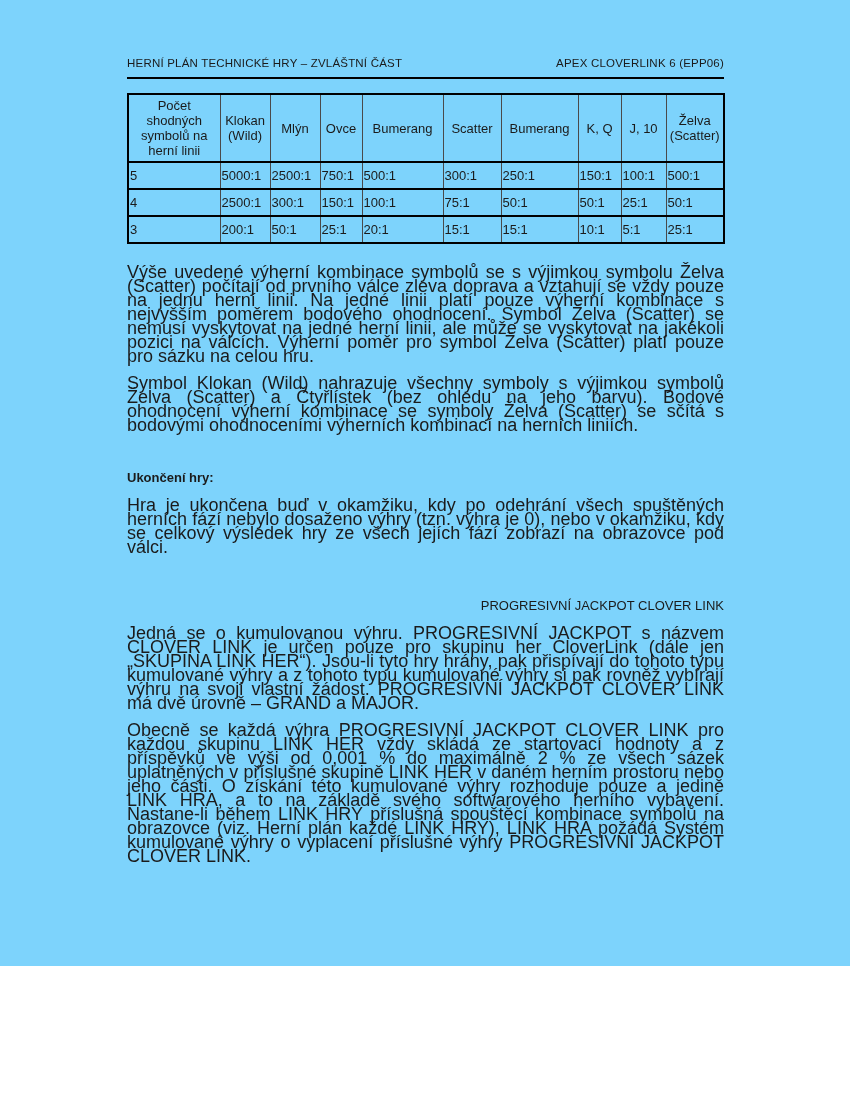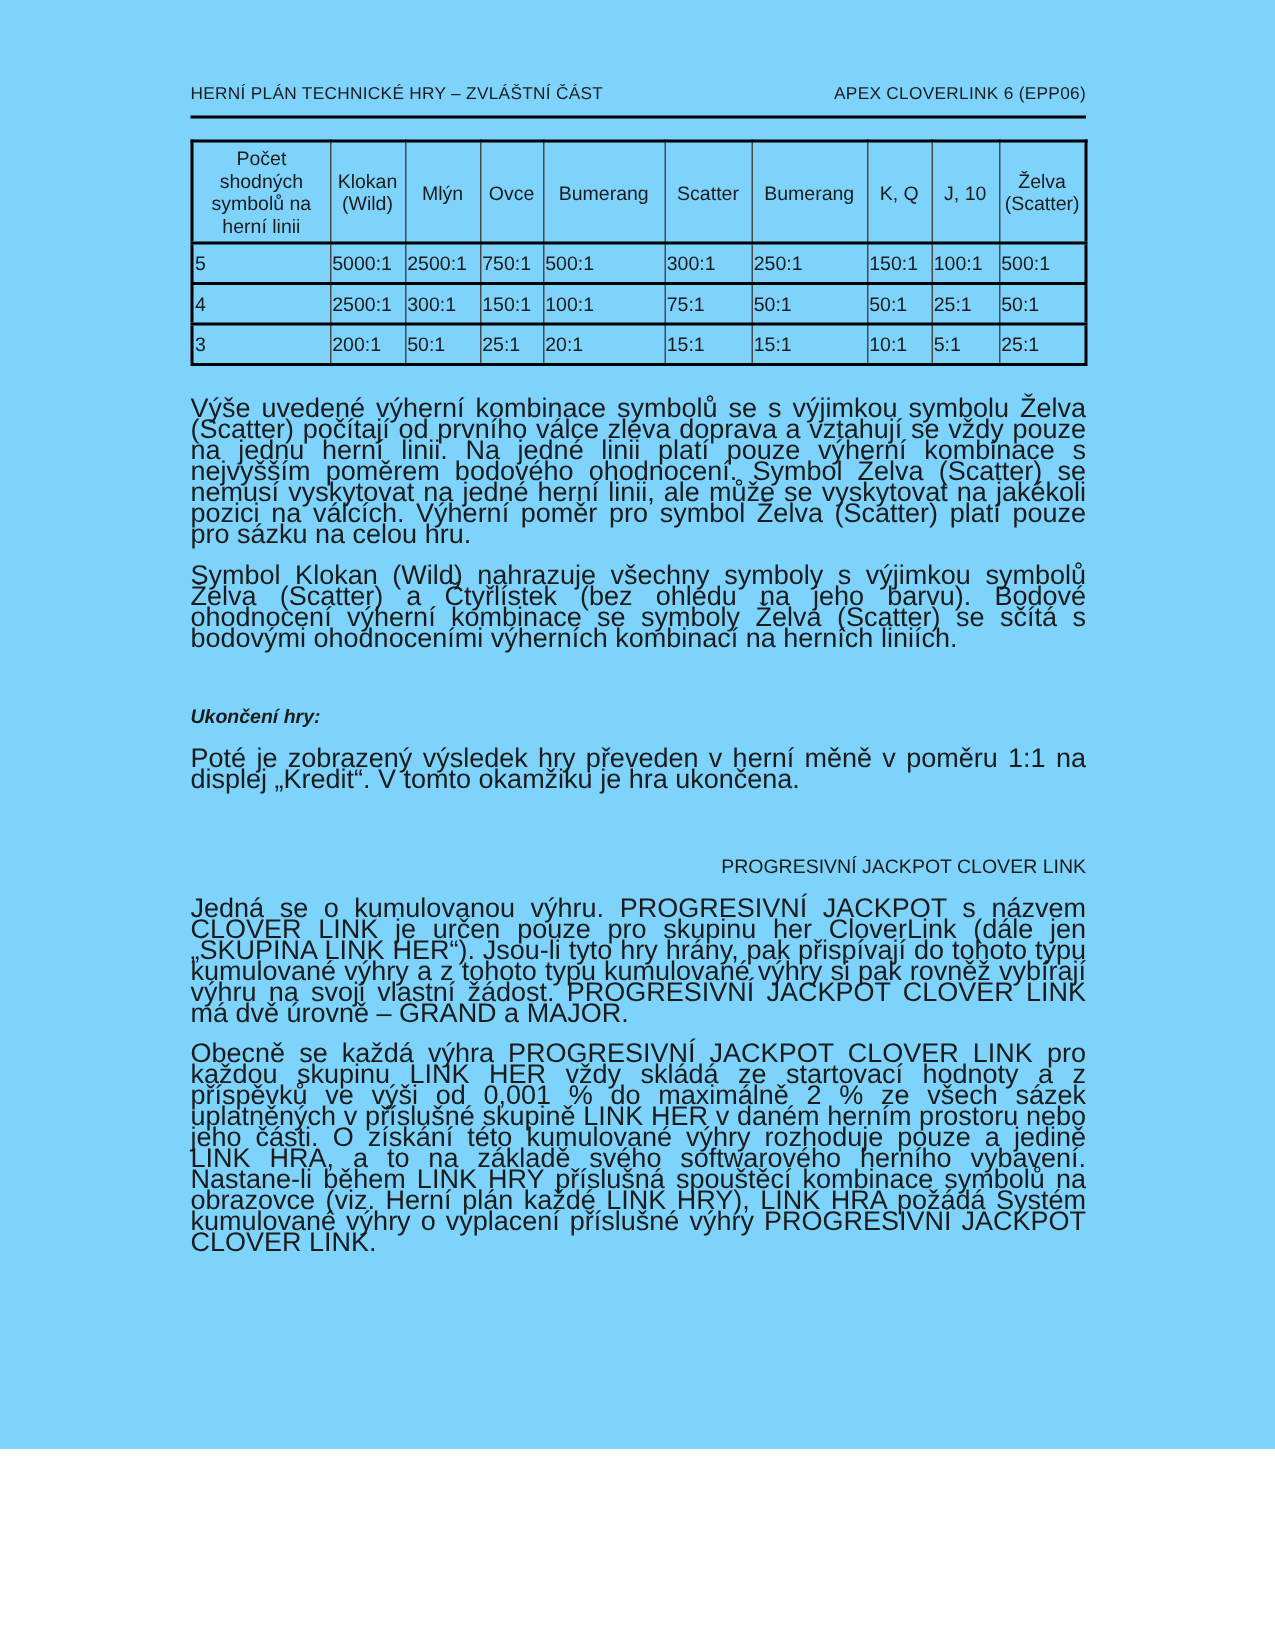--- a/index.html
+++ b/index.html
@@ -70,21 +70,21 @@
     margin: 13px 0 0 0;
   }
   .after-table { margin-top: 21px; }
   .section-heading {
     font-size: 13px;
     line-height: 15px;
     margin: 0;
   }
   .section-heading.bold { font-weight: bold; }
   .section-heading.normal { font-weight: normal; }
-  .heading-1 { margin-top: 38px; font-style: italic; }
+  .heading-1 { margin-top: 38px; }
   .heading-2 { margin-top: 44px; text-align: right; }
   .footer-rule {
     position: absolute;
     left: 127px;
     width: 597px;
     top: 1022px;
     border-top: 2px solid #000;
     height: 0;
   }
   .page-number {
@@ -173,21 +173,21 @@
           <td>5:1</td>
           <td>25:1</td>
         </tr>
       </tbody>
     </table>
 
     <p class="body-text after-table">Výše uvedené výherní kombinace symbolů se s výjimkou symbolu Želva (Scatter) počítají od prvního válce zleva doprava a vztahují se vždy pouze na jednu herní linii. Na jedné linii platí pouze výherní kombinace s nejvyšším poměrem bodového ohodnocení. Symbol Želva (Scatter) se nemusí vyskytovat na jedné herní linii, ale může se vyskytovat na jakékoli pozici na válcích. Výherní poměr pro symbol Želva (Scatter) platí pouze pro sázku na celou hru.</p>
     <p class="body-text">Symbol Klokan (Wild) nahrazuje všechny symboly s výjimkou symbolů Želva (Scatter) a Čtyřlístek (bez ohledu na jeho barvu). Bodové ohodnocení výherní kombinace se symboly Želva (Scatter) se sčítá s bodovými ohodnoceními výherních kombinací na herních liniích.</p>
 
     <h3 class="section-heading bold heading-1">Ukončení hry:</h3>
-    <p class="body-text">Poté je zobrazený výsledek hry převeden v herní měně v poměru 1:1 na displej „Kredit“. V tomto okamžiku je hra ukončena.</p>
+    <p class="body-text">Hra je ukončena buď v okamžiku, kdy po odehrání všech spuštěných herních fází nebylo dosaženo výhry (tzn. výhra je 0), nebo v okamžiku, kdy se celkový výsledek hry ze všech jejích fází zobrazí na obrazovce pod válci.</p>
 
     <h3 class="section-heading normal heading-2">PROGRESIVNÍ JACKPOT CLOVER LINK</h3>
     <p class="body-text">Jedná se o kumulovanou výhru. PROGRESIVNÍ JACKPOT s názvem CLOVER LINK je určen pouze pro skupinu her CloverLink (dále jen „SKUPINA LINK HER“). Jsou-li tyto hry hrány, pak přispívají do tohoto typu kumulované výhry a z tohoto typu kumulované výhry si pak rovněž vybírají výhru na svoji vlastní žádost. PROGRESIVNÍ JACKPOT CLOVER LINK má dvě úrovně – GRAND a MAJOR.</p>
     <p class="body-text">Obecně se každá výhra PROGRESIVNÍ JACKPOT CLOVER LINK pro každou skupinu LINK HER vždy skládá ze startovací hodnoty a z příspěvků ve výši od 0,001 % do maximálně 2 % ze všech sázek uplatněných v příslušné skupině LINK HER v daném herním prostoru nebo jeho části. O získání této kumulované výhry rozhoduje pouze a jedině LINK HRA, a to na základě svého softwarového herního vybavení. Nastane-li během LINK HRY příslušná spouštěcí kombinace symbolů na obrazovce (viz. Herní plán každé LINK HRY), LINK HRA požádá Systém kumulované výhry o vyplacení příslušné výhry PROGRESIVNÍ JACKPOT CLOVER LINK.</p>
 
   </div>
 
   <div class="footer-rule"></div>
   <div class="page-number">77</div>
 </div>

